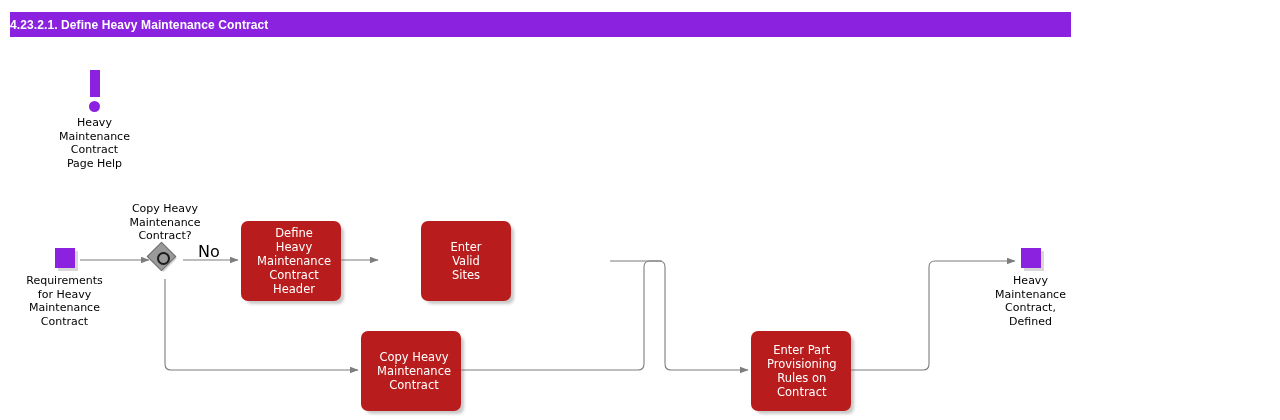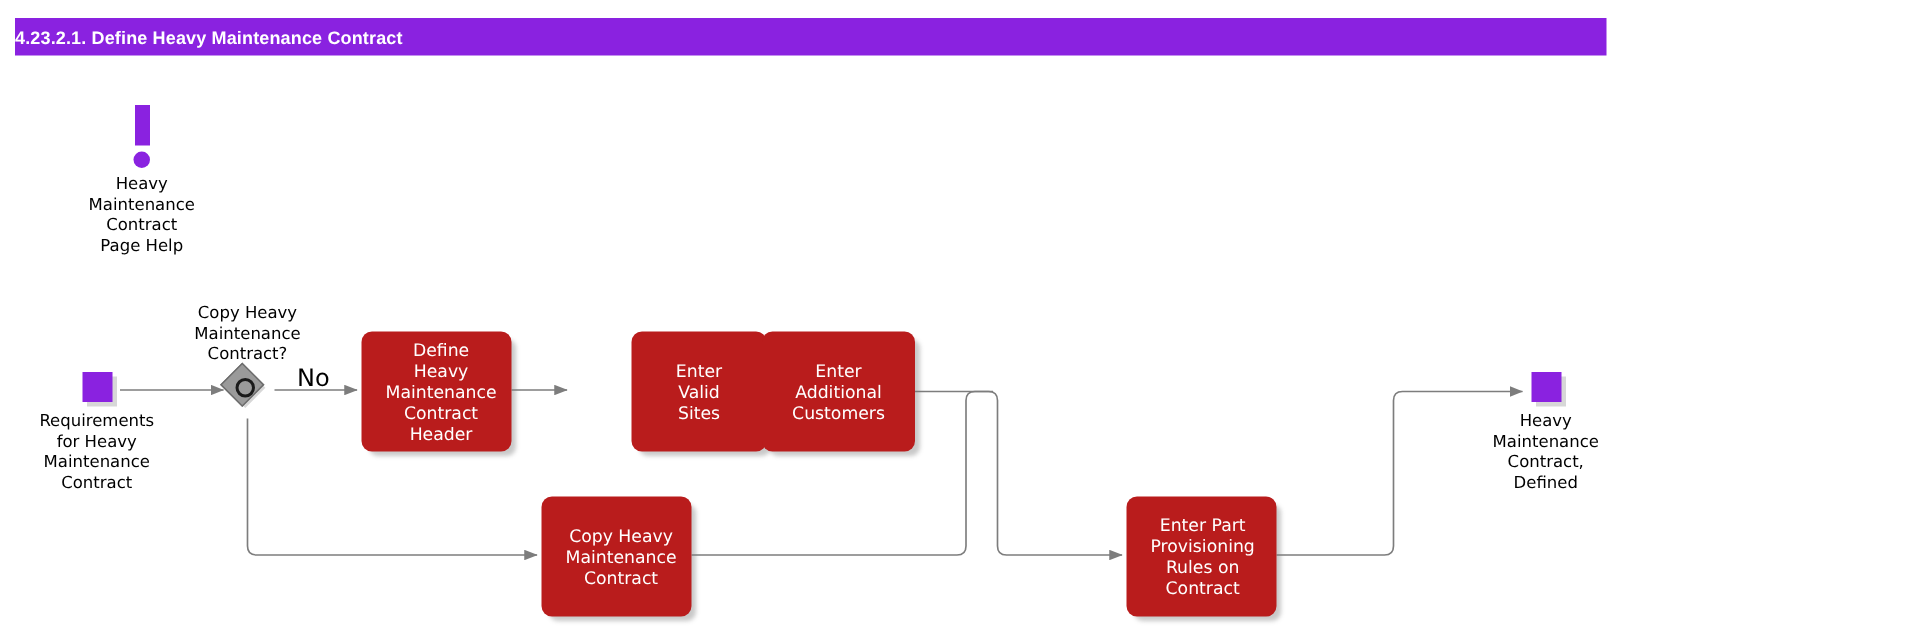--- a/index.html
+++ b/index.html
@@ -295,24 +295,20 @@
   <div class="activity" style="left:241px; top:221px; width:100px; height:80px;">
     <span class="act-label">Define Heavy
 Maintenance
 Contract Header</span>
   </div>
 
   <div class="activity" style="left:381px; top:221px; width:90px; height:80px;margin-left:40px;">
     <span class="act-label">Enter Valid Sites</span>
   </div>
 
-  <div class="activity" style="left:508px; top:221px; width:102px; height:80px;">
-    <span class="act-label">Enter Additional
-Customers</span>
-  </div>
 
   <div class="activity" style="left:361px; top:331px; width:100px; height:80px;">
     <span class="act-label">Copy Heavy
 Maintenance
 Contract</span>
   </div>
 
   <div class="activity" style="left:751px; top:331px; width:100px; height:80px;">
     <span class="act-label">Enter Part
 Provisioning

